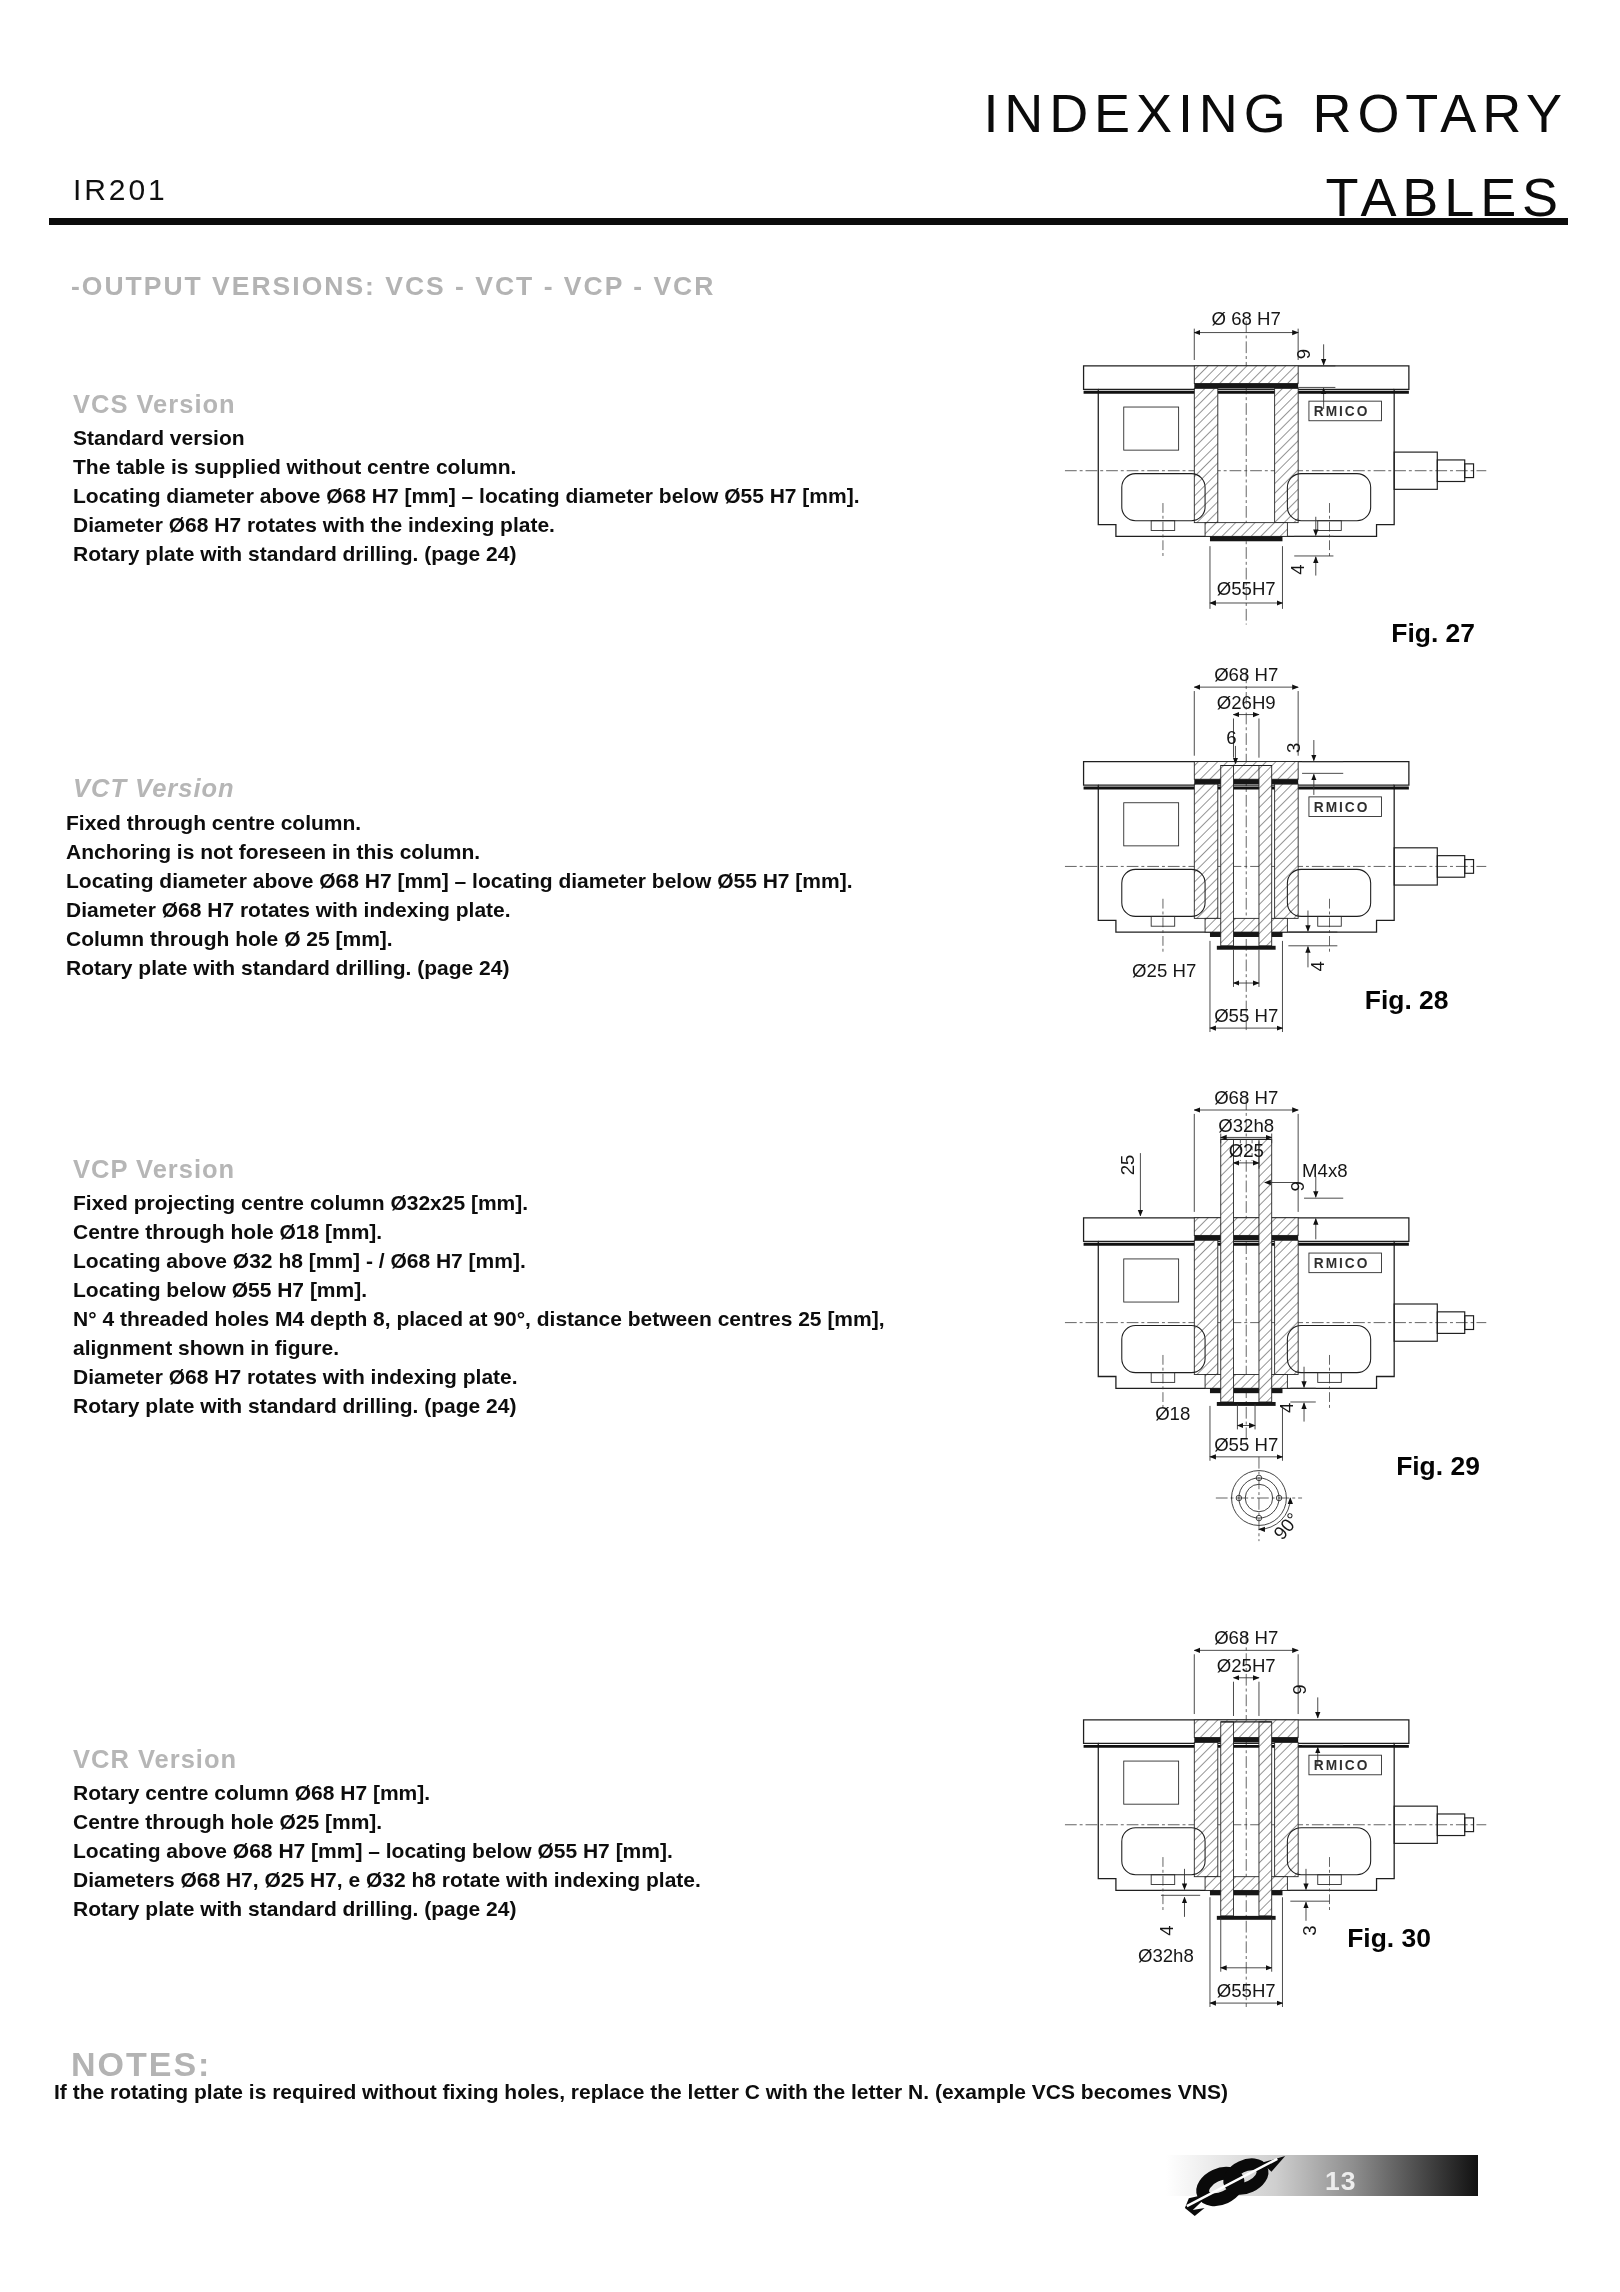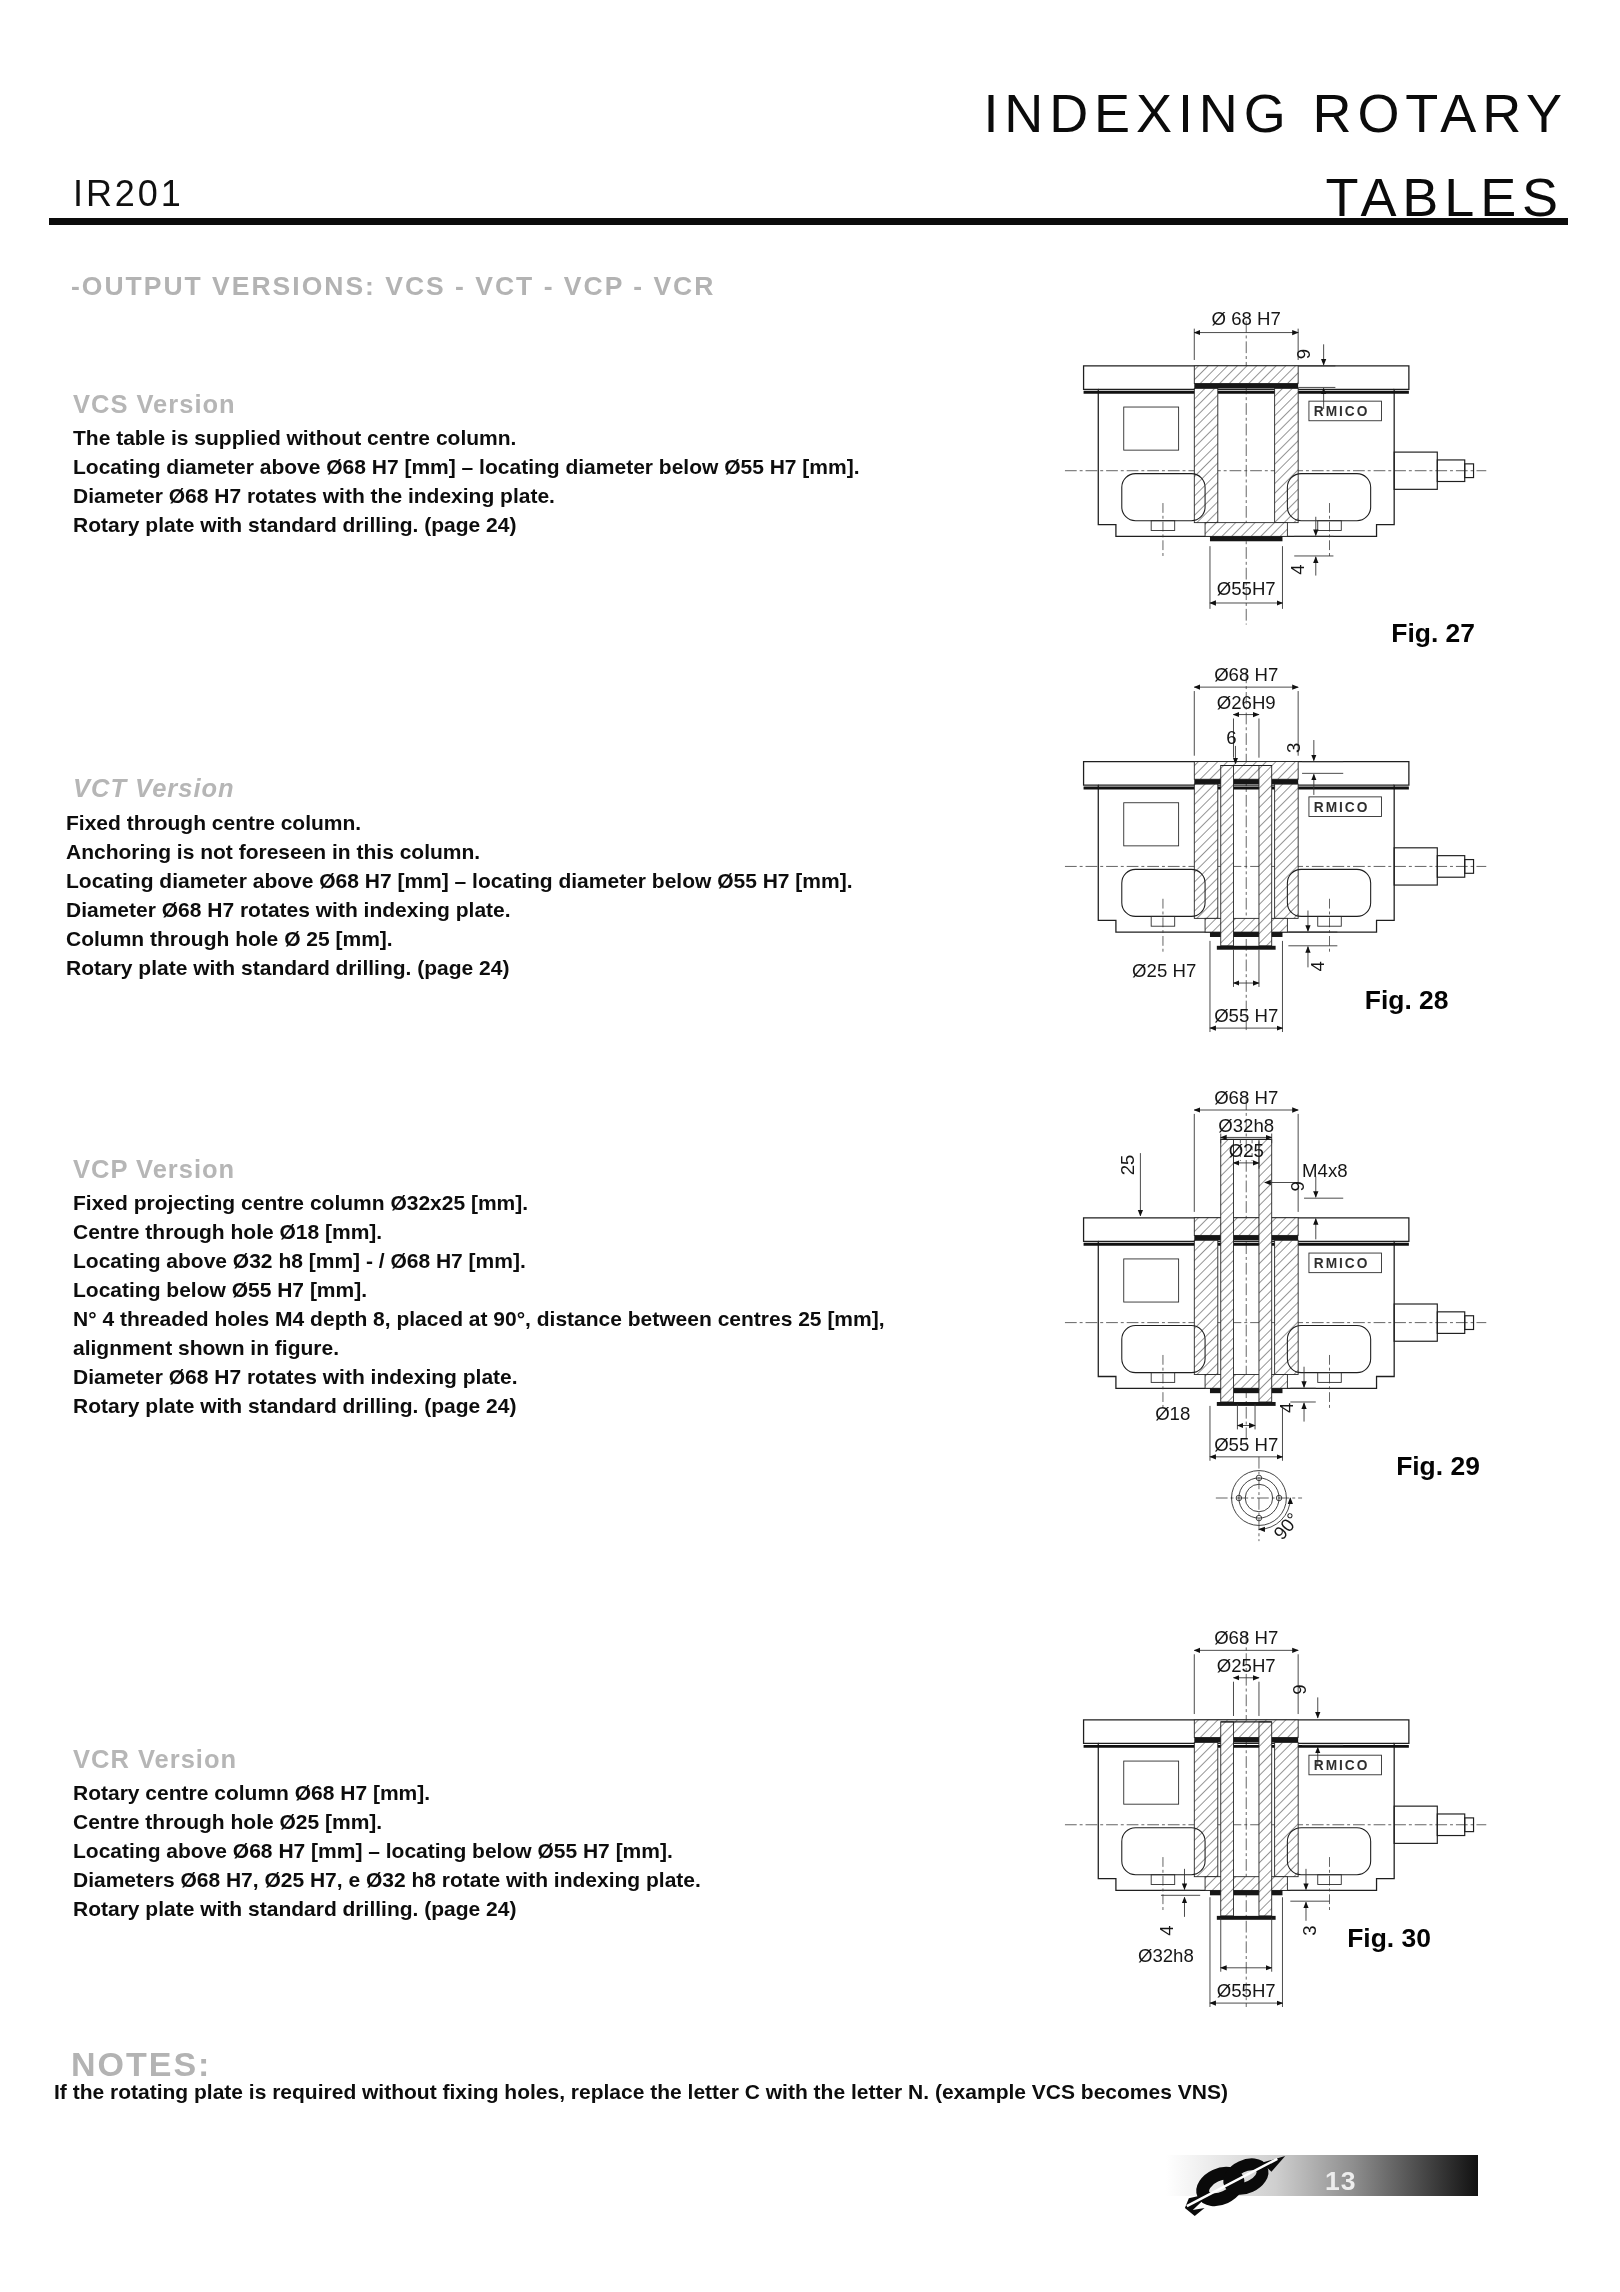--- a/index.html
+++ b/index.html
@@ -4,21 +4,21 @@
 <style>
   html,body{margin:0;padding:0;}
   body{
     width:1620px;height:2293px;position:relative;background:#ffffff;
     font-family:"Liberation Sans",sans-serif;color:#0e0e0e;overflow:hidden;
   }
   .abs{position:absolute;}
   
   .title-line1{top:82px;right:52px;font-size:54px;letter-spacing:5.9px;color:#0b0b0b;font-weight:400;}
   .title-line2{top:166px;right:56px;font-size:54px;letter-spacing:5.9px;color:#0b0b0b;font-weight:400;}
-  .model-code{top:173px;left:73px;font-size:36px;letter-spacing:2.9px;color:#101010;font-weight:400;}
+  .model-code{top:173px;left:73px;font-size:30px;letter-spacing:2.9px;color:#101010;font-weight:400;}
   .header-rule{top:218px;left:49px;width:1519px;height:6.9px;background:#0c0c0c;}
   
   .section-title{top:271px;left:71px;font-size:26.5px;font-weight:bold;color:#b3b3b3;letter-spacing:2px;}
   .v-head{font-size:25.5px;font-weight:bold;color:#b6b6b6;letter-spacing:1px;}
   .v-text{font-size:21px;font-weight:bold;color:#0d0d0d;line-height:29px;width:951px;}
   .vcs-head{top:390px;left:73px;} .vcs-text{top:423px;left:73px;}
   .vct-head{top:774px;left:73px;font-style:italic;} .vct-text{top:808px;left:66px;}
   .vcp-head{top:1155px;left:73px;} .vcp-text{top:1188px;left:73px;}
   .vcr-head{top:1745px;left:73px;} .vcr-text{top:1778px;left:73px;}
   .notes-head{top:2045px;left:71px;font-size:34px;font-weight:bold;color:#b3b3b3;letter-spacing:2px;}
@@ -78,20 +78,21 @@
 
 <div class="abs title-line1">INDEXING ROTARY</div>
 <div class="abs title-line2">TABLES</div>
 <div class="abs model-code">IR201</div>
 <div class="abs header-rule"></div>
 
 <div class="abs section-title">-OUTPUT VERSIONS:  VCS - VCT - VCP - VCR</div>
 
 <div class="abs v-head vcs-head">VCS Version</div>
 <div class="abs v-text vcs-text">
+  <div>Standard version</div>
   <div>The table is supplied without centre column.</div>
   <div>Locating diameter above Ø68 H7 [mm] – locating diameter below Ø55 H7 [mm].</div>
   <div>Diameter Ø68 H7 rotates with the indexing plate.</div>
   <div>Rotary plate with standard drilling. (page 24)</div>
 </div>
 
 <div class="abs v-head vct-head">VCT Version</div>
 <div class="abs v-text vct-text">
   <div>Fixed through centre column.</div>
   <div>Anchoring is not foreseen in this column.</div>

